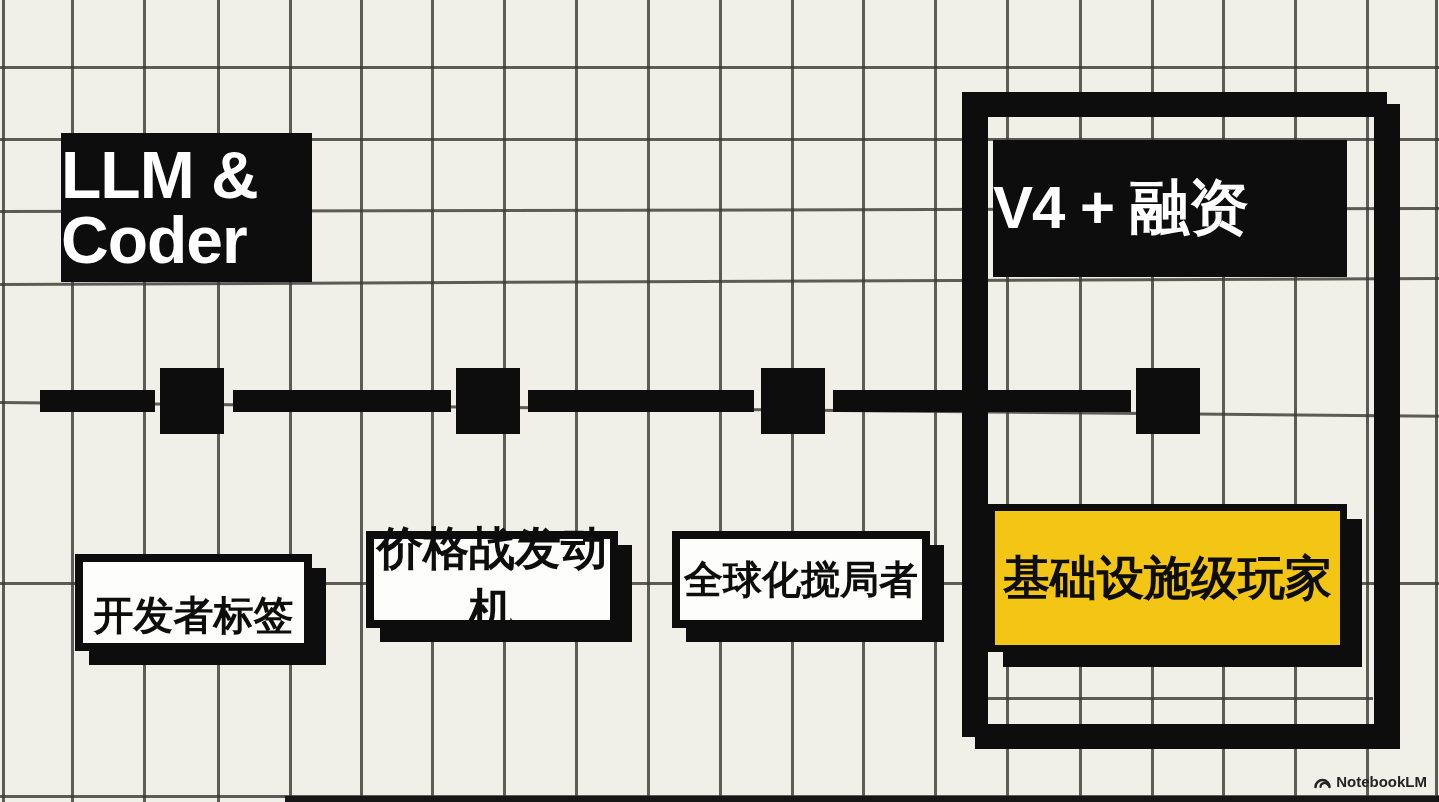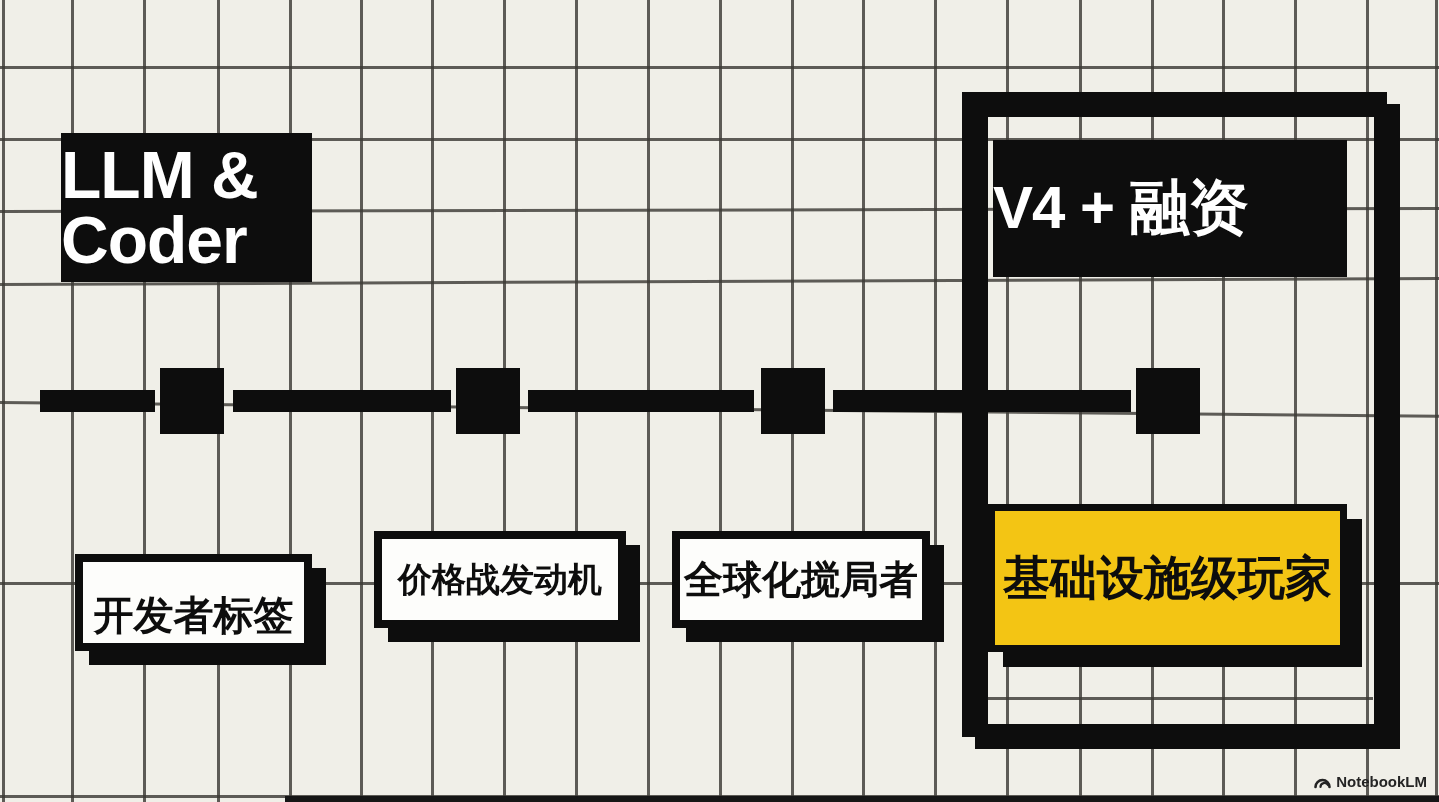--- a/index.html
+++ b/index.html
@@ -106,21 +106,21 @@
   <div class="mbox" style="left:61px;top:133px;width:251px;height:149px;font-size:66px;line-height:.97;">
     <div class="txt">LLM &amp; Coder</div>
   </div>
   <div class="mbox" style="left:993px;top:140px;width:354px;height:137px;font-size:60px;">
     <div class="txt">V4 + 融资</div>
   </div>
 
   <div class="tag" style="left:75px;top:554px;width:237px;height:97px;font-size:40px;align-items:flex-end;">
     <div>开发者标签</div>
   </div>
-  <div class="tag" style="left:374px;top:531px;width:252px;height:97px;font-size:34px;">
+  <div class="tag" style="left:366px;top:531px;width:252px;height:97px;font-size:46px;">
     <div>价格战发动机</div>
   </div>
   <div class="tag" style="left:672px;top:531px;width:258px;height:97px;font-size:39px;text-align:center;">
     <div>全球化搅局者</div>
   </div>
   <div class="tag highlight" style="left:988px;top:504px;width:359px;height:148px;font-size:47px;">
     <div>基础设施级玩家</div>
   </div>
 
   <div class="watermark">

